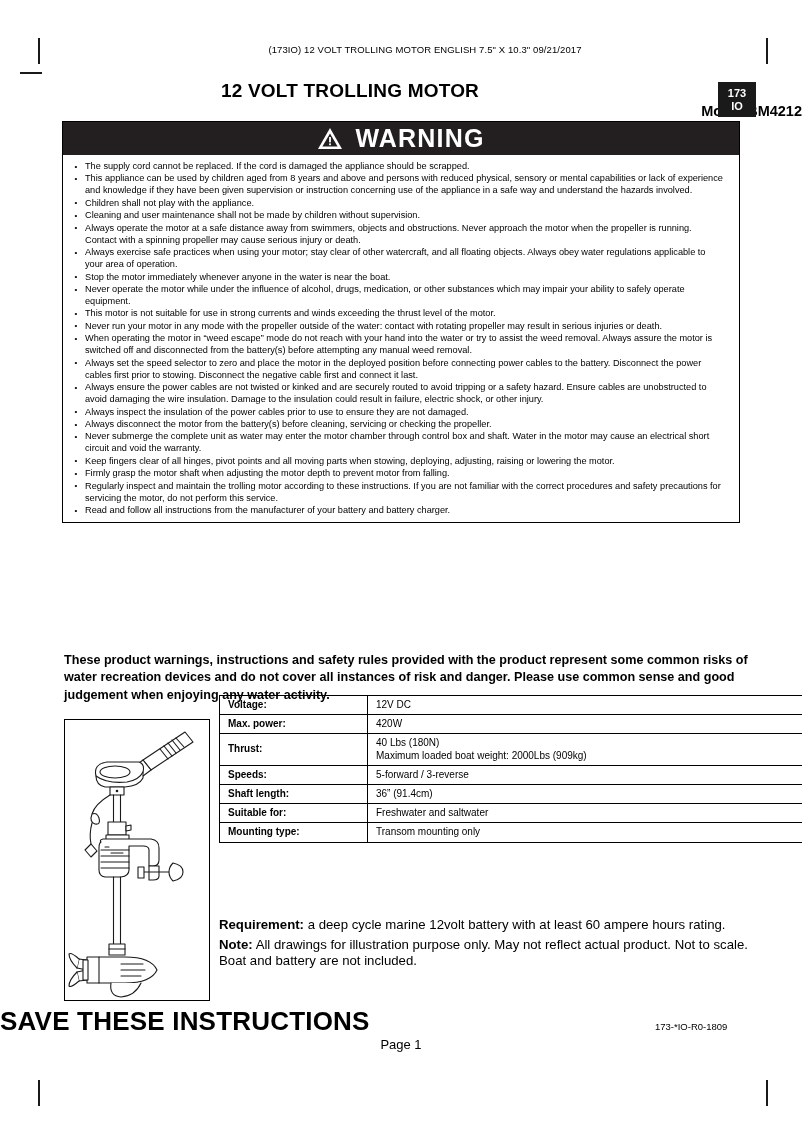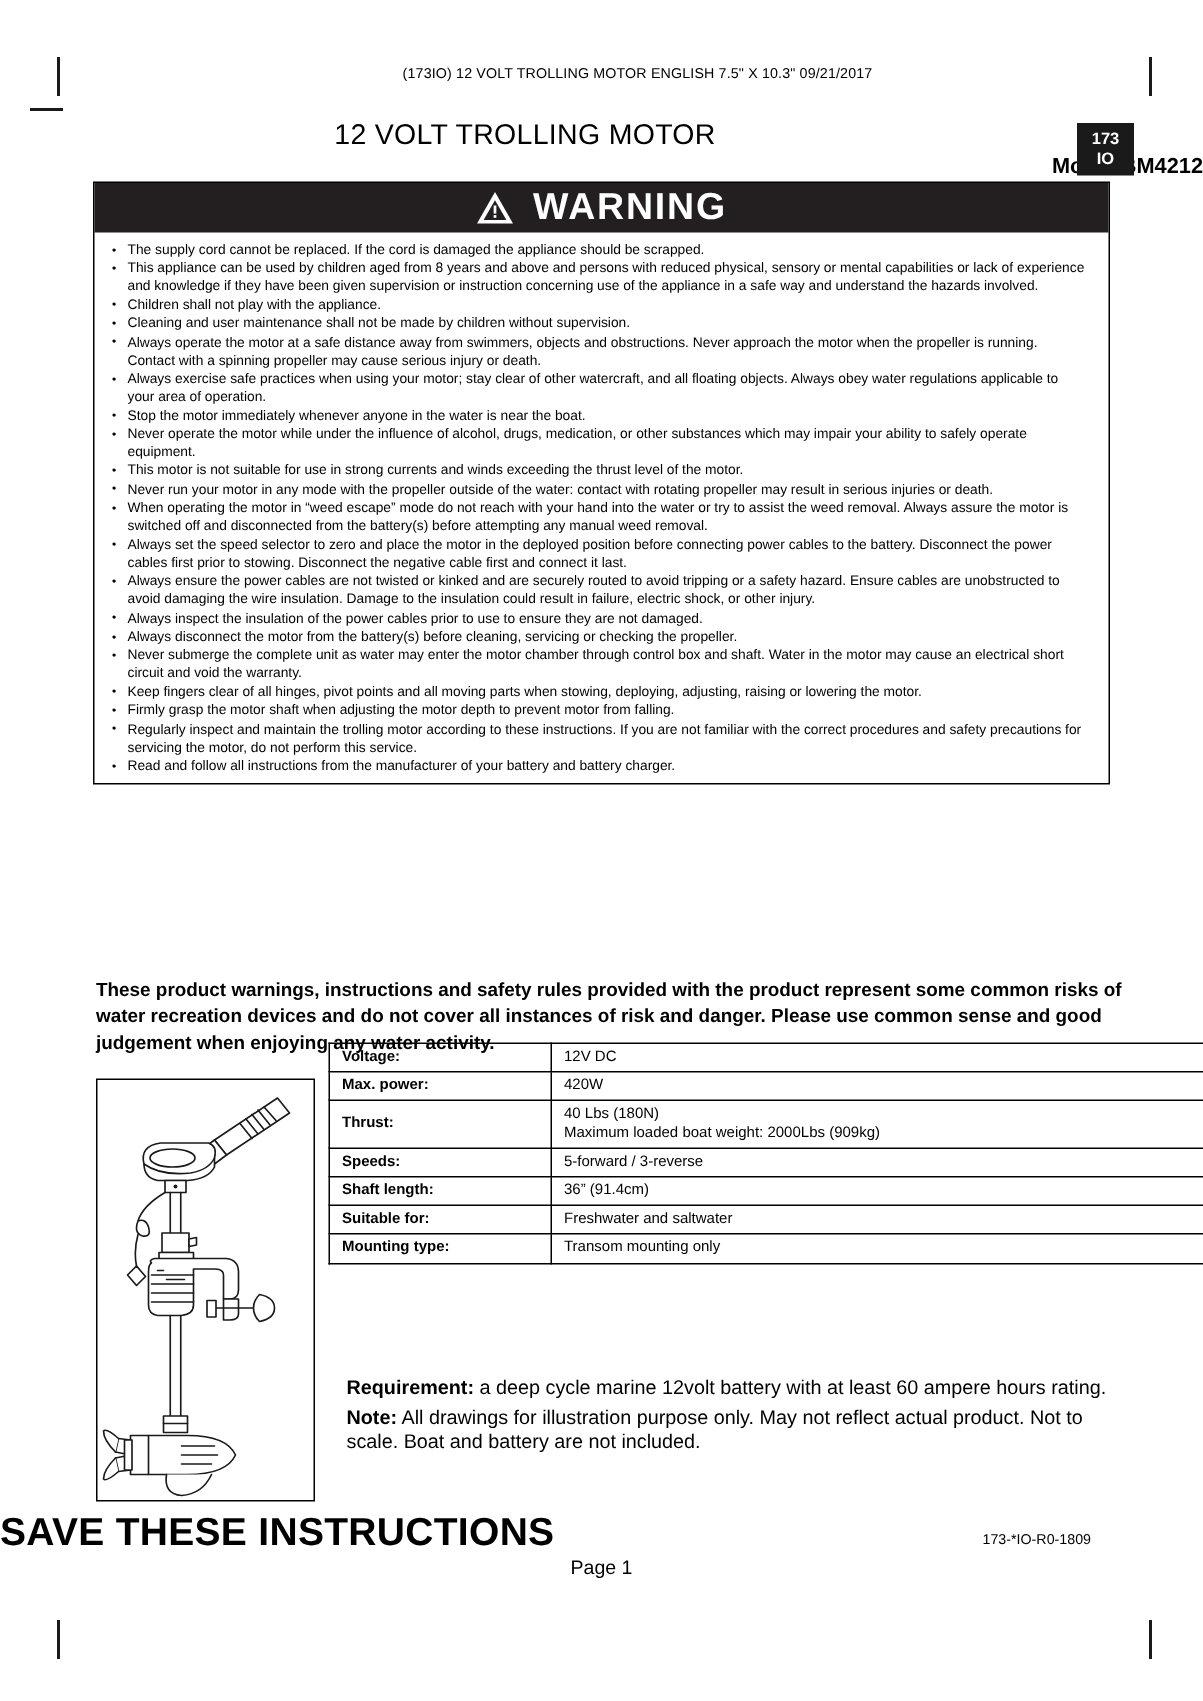--- a/index.html
+++ b/index.html
@@ -29,21 +29,21 @@
     text-align: center;
     font-size: 9.5px;
     letter-spacing: .1px;
     padding-left: 48px;
   }
 
   
   .doc-title {
     position: absolute; left: 0; top: 80px; width: 700px;
     text-align: center;
-    font-size: 19px; font-weight: normal;
+    font-size: 19px; font-weight: bold;
     letter-spacing: .2px;
   }
   .doc-subtitle {
     position: absolute; left: 0; top: 103px; width: 802px;
     text-align: right;
     font-size: 14.5px; font-weight: bold;
   }
   .badge {
     position: absolute; left: 718px; top: 82px;
     width: 38px; height: 35px;
@@ -132,21 +132,21 @@
   }
   .spec-table td.v { font-weight: normal; }
   .v-line2 { display: block; }
 
   
   .notes {
     position: absolute; left: 219px; top: 917px; width: 537px;
     font-size: 13.2px;
     line-height: 1.25;
   }
-  .notes p { margin: 0 0 3px 12px; }
+  .notes p { margin: 0 0 3px 0; }
   .notes b { font-weight: bold; }
 
   
   .save {
     position: absolute; left: 0; top: 1006px; width: 802px;
     text-align: left;
     font-size: 26px; font-weight: bold;
     letter-spacing: .2px;
   }
   .pageno {

